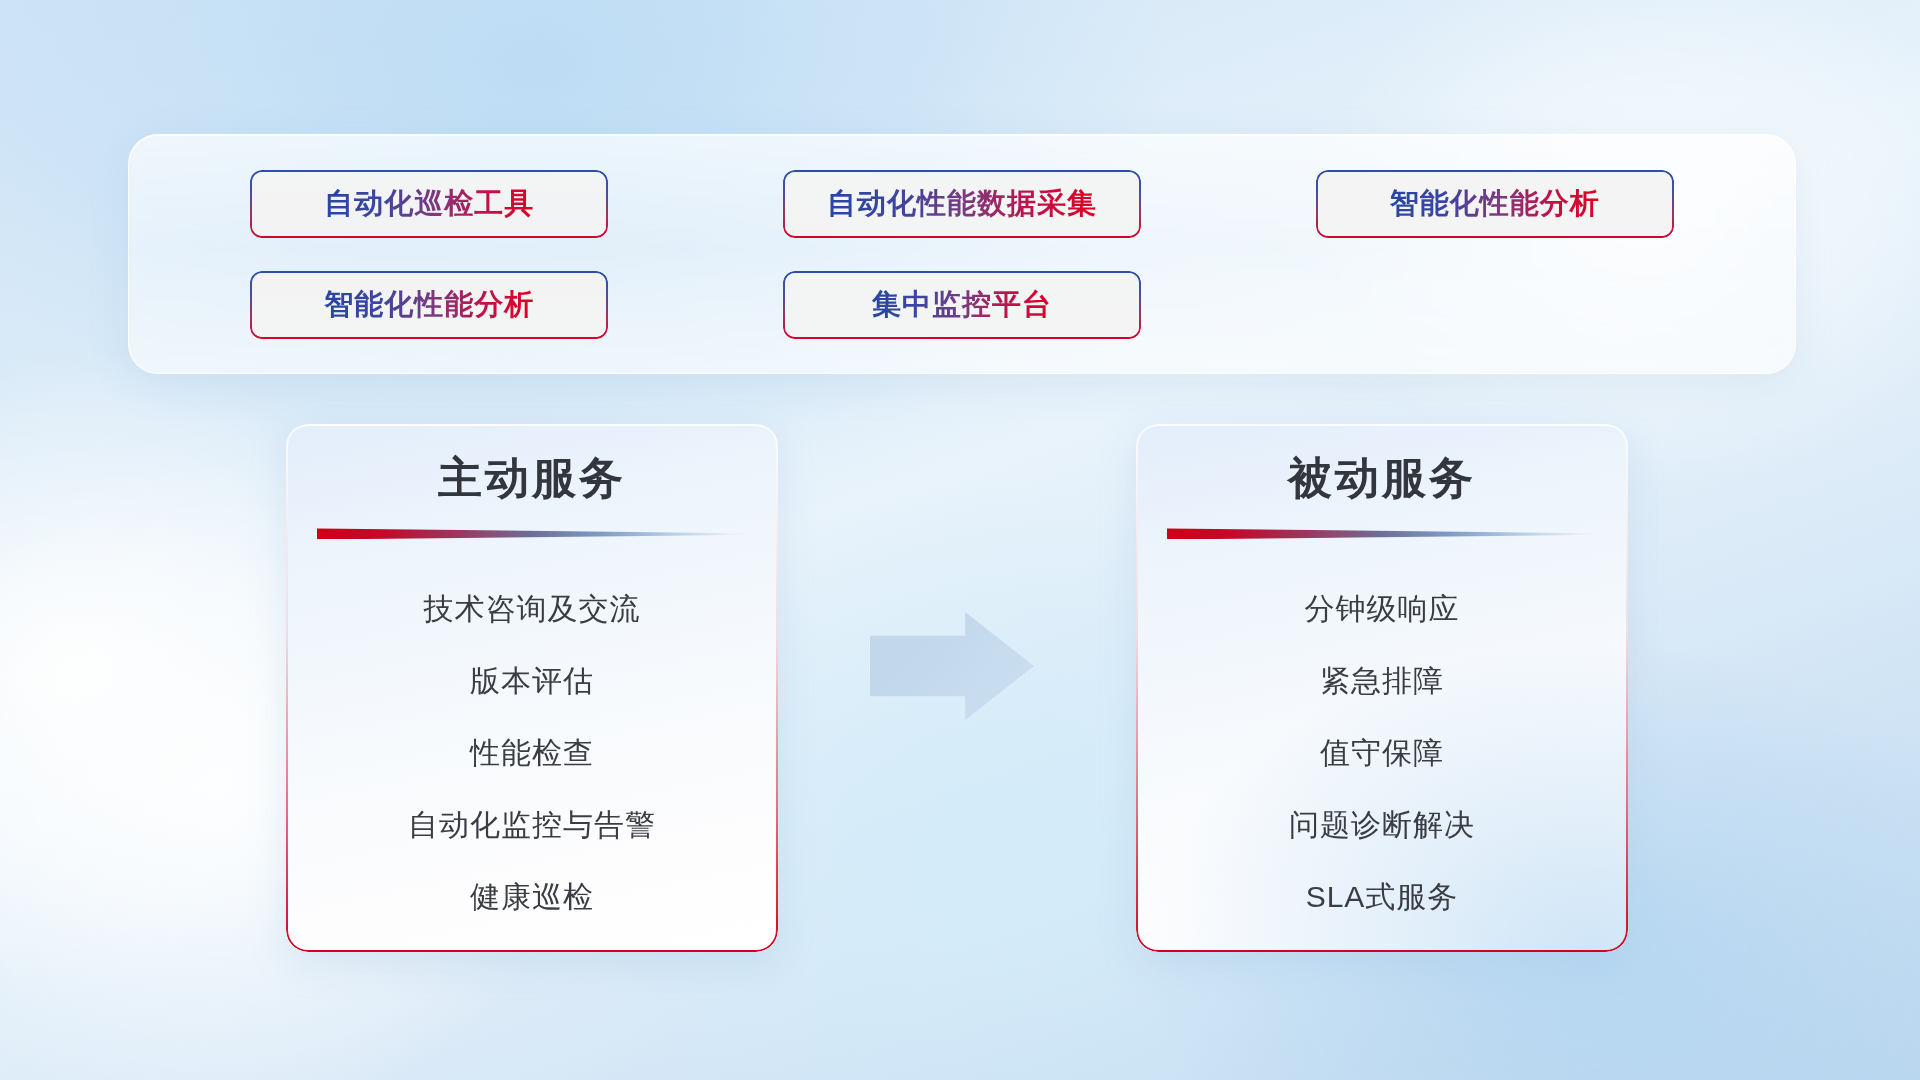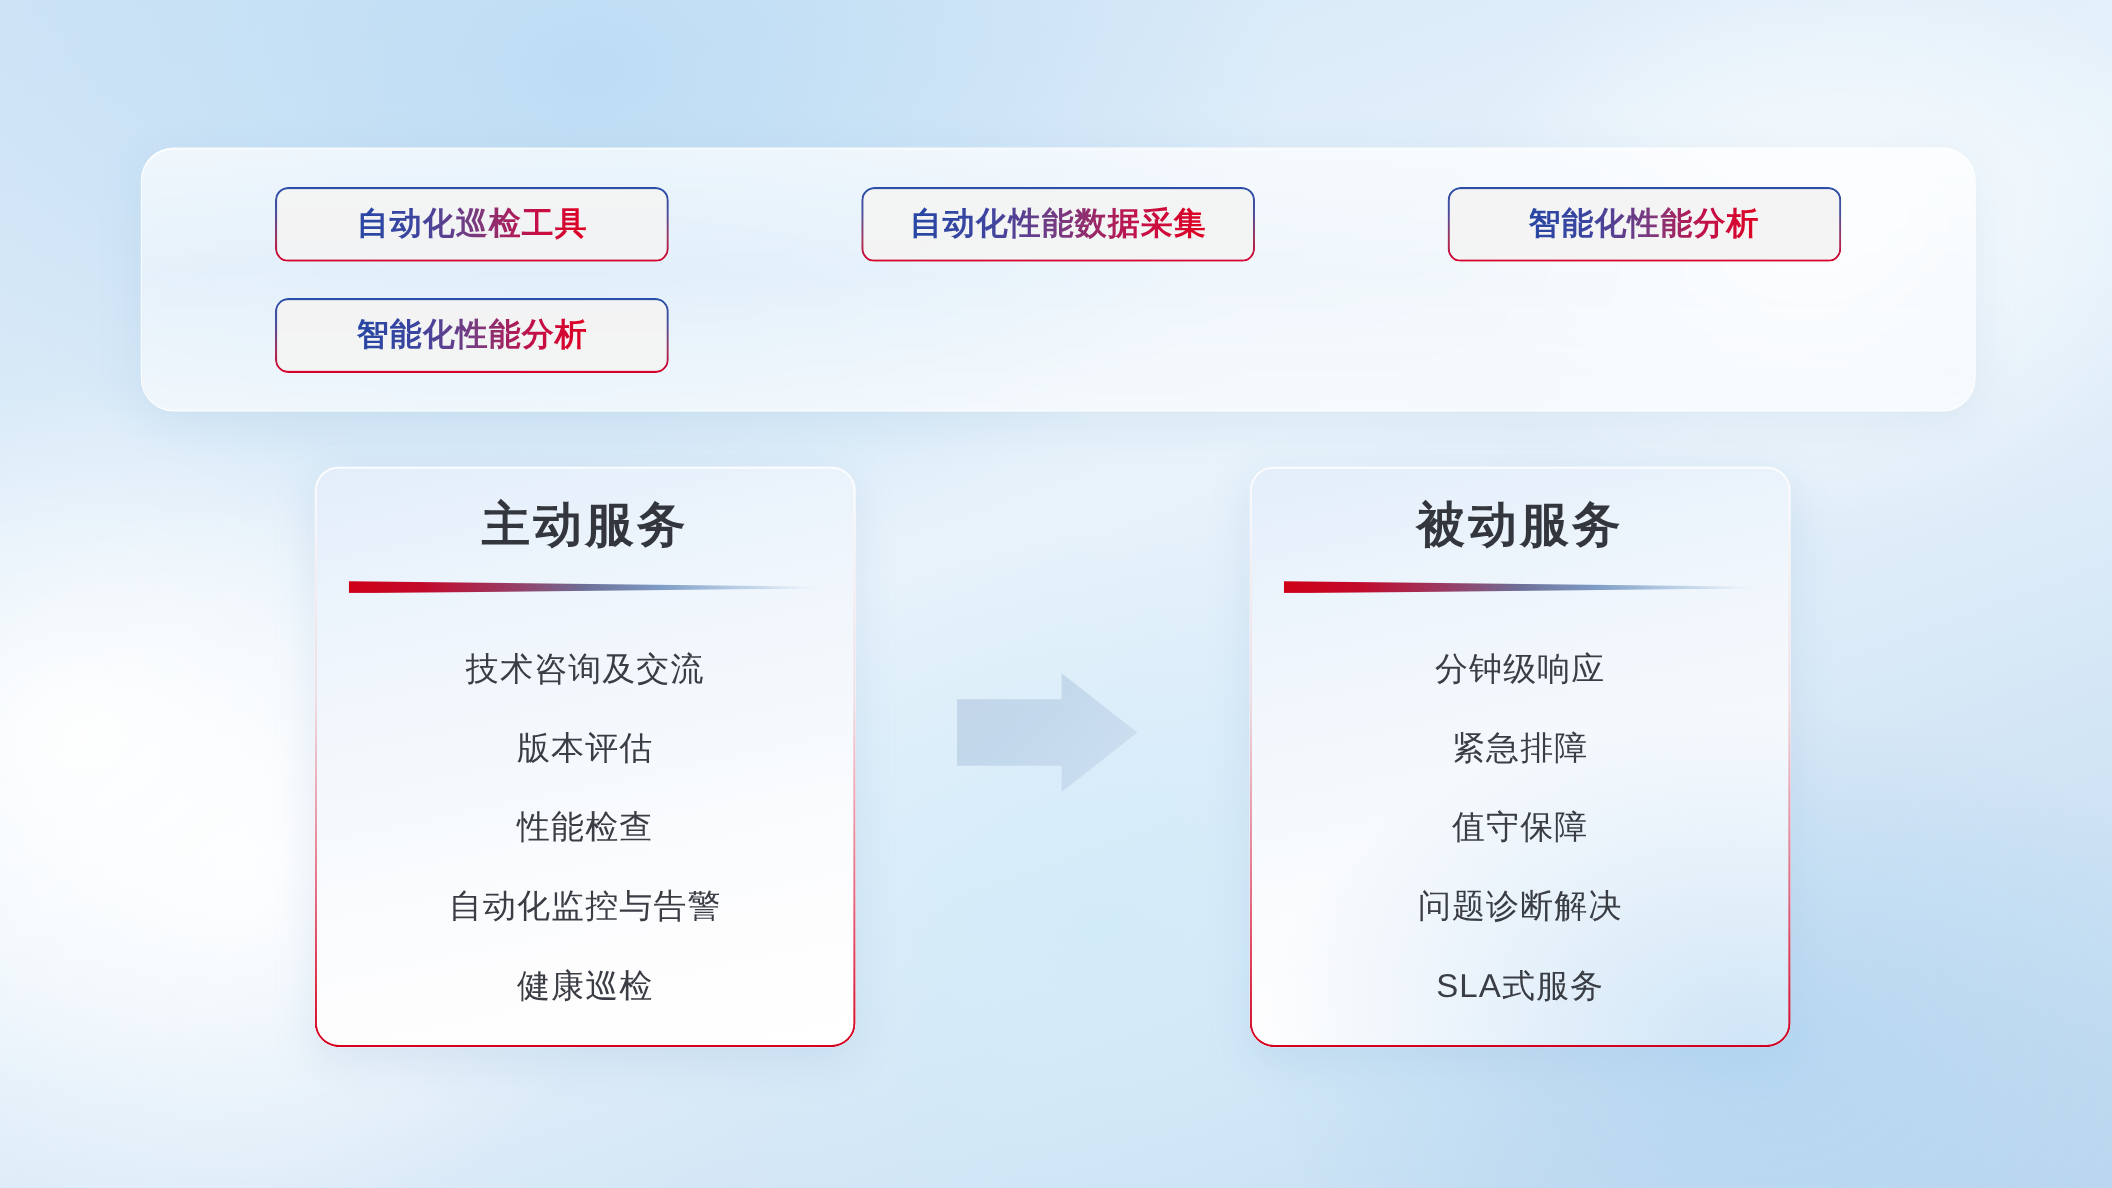--- a/index.html
+++ b/index.html
@@ -225,20 +225,23 @@
 
     <div class="pill">
       <span class="pill-label">智能化性能分析</span>
     </div>
 
     <div class="pill">
       <span class="pill-label">智能化性能分析</span>
     </div>
 
 
+    <div class="pill">
+      <span class="pill-label">集中监控平台</span>
+    </div>
 
   </div>
 
   <div class="card" id="card-active">
     <div class="card-inner">
       <div class="card-title">主动服务</div>
       <div class="card-divider">
           <div class="wedge"></div>
         </div>
       <div class="card-list">

